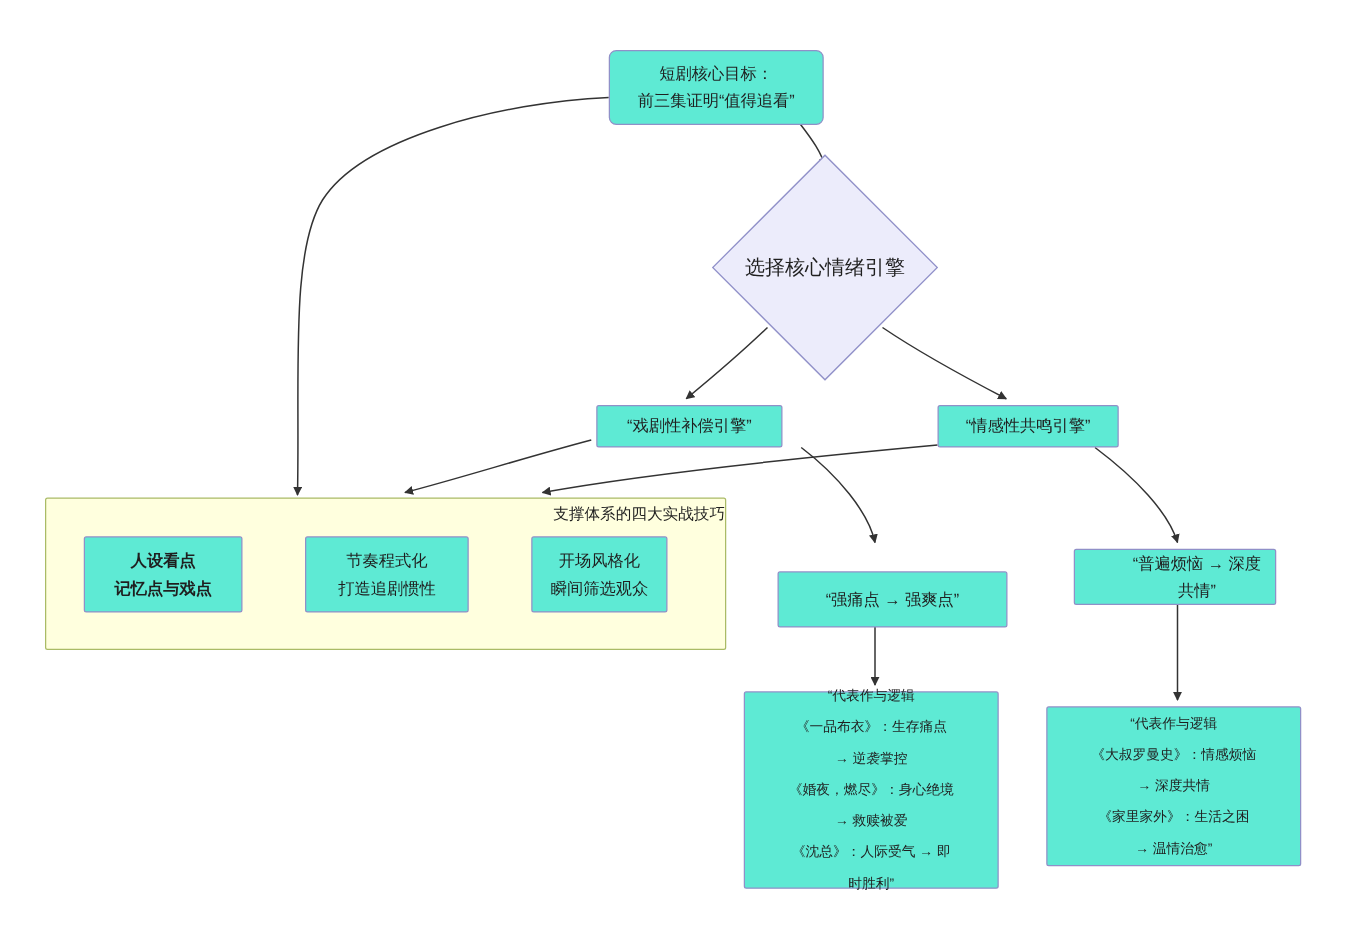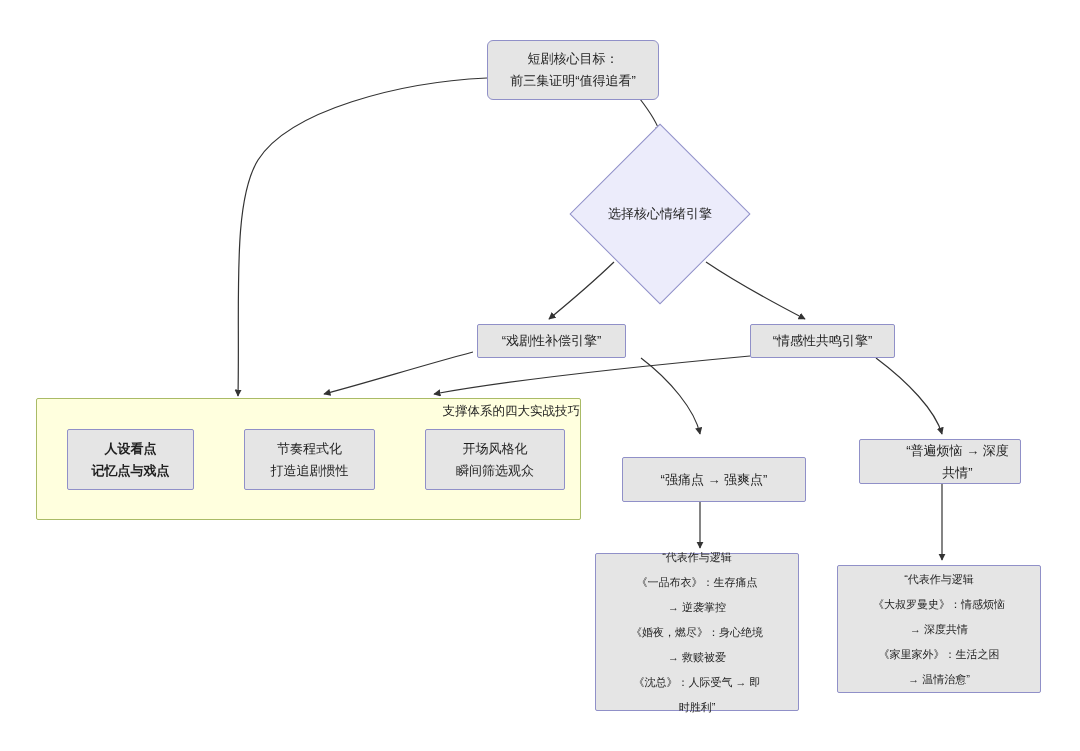--- a/index.html
+++ b/index.html
@@ -8,21 +8,21 @@
     background:#ffffff;
     font-family:"Liberation Sans","DejaVu Sans",sans-serif;
     overflow:hidden;
     position:relative;
   }
   #canvas{position:absolute;left:0;top:0;width:1080px;height:751px;}
   svg.edges{position:absolute;left:0;top:0;width:1080px;height:751px;pointer-events:none;}
 
   .node{
     position:absolute;
-    background:#e5e5e5;
+    background:#5eead4;
     border:1px solid #9090C8;
     border-radius:2px;
     box-sizing:border-box;
     display:flex;
     align-items:center;
     justify-content:center;
     text-align:center;
     color:#1f1f1f;
     font-size:13px;
     line-height:22px;
@@ -33,21 +33,21 @@
   .diamond{
     position:absolute;
     background:#ECECFB;
     border:1px solid #9090C8;
     transform:rotate(45deg);
     box-sizing:border-box;
   }
   .diamond-label{
     position:absolute;
     display:flex;align-items:center;justify-content:center;
-    text-align:center;font-size:13px;color:#1f1f1f;
+    text-align:center;font-size:16px;color:#1f1f1f;
     white-space:nowrap;
   }
 
   .subgraph{
     position:absolute;
     background:#FFFFDE;
     border:1px solid #AABB66;
     box-sizing:border-box;
     border-radius:2px;
   }
@@ -106,21 +106,21 @@
   <div class="subgraph" style="left:36px;top:398px;width:545px;height:122px;">
     <div class="subgraph-title">支撑体系的四大实战技巧</div>
   </div>
 
   <div class="node" style="left:67px;top:429px;width:127px;height:61px;font-weight:bold;">人设看点
 记忆点与戏点</div>
 
   <div class="node" style="left:244px;top:429px;width:131px;height:61px;">节奏程式化
 打造追剧惯性</div>
 
-  <div class="node" style="left:425px;top:429px;width:140px;height:61px;">开场风格化
+  <div class="node" style="left:425px;top:429px;width:109px;height:61px;">开场风格化
 瞬间筛选观众</div>
 
   <div class="node" style="left:487px;top:40px;width:172px;height:60px;border-radius:6px;">短剧核心目标：
 前三集证明“值得追看”</div>
 
   <div class="diamond" style="left:596px;top:150px;width:128px;height:128px;"></div>
   <div class="diamond-label" style="left:570px;top:194px;width:180px;height:40px;">选择核心情绪引擎</div>
 
   <div class="node" style="left:477px;top:324px;width:149px;height:34px;">“戏剧性补偿引擎”</div>
 

